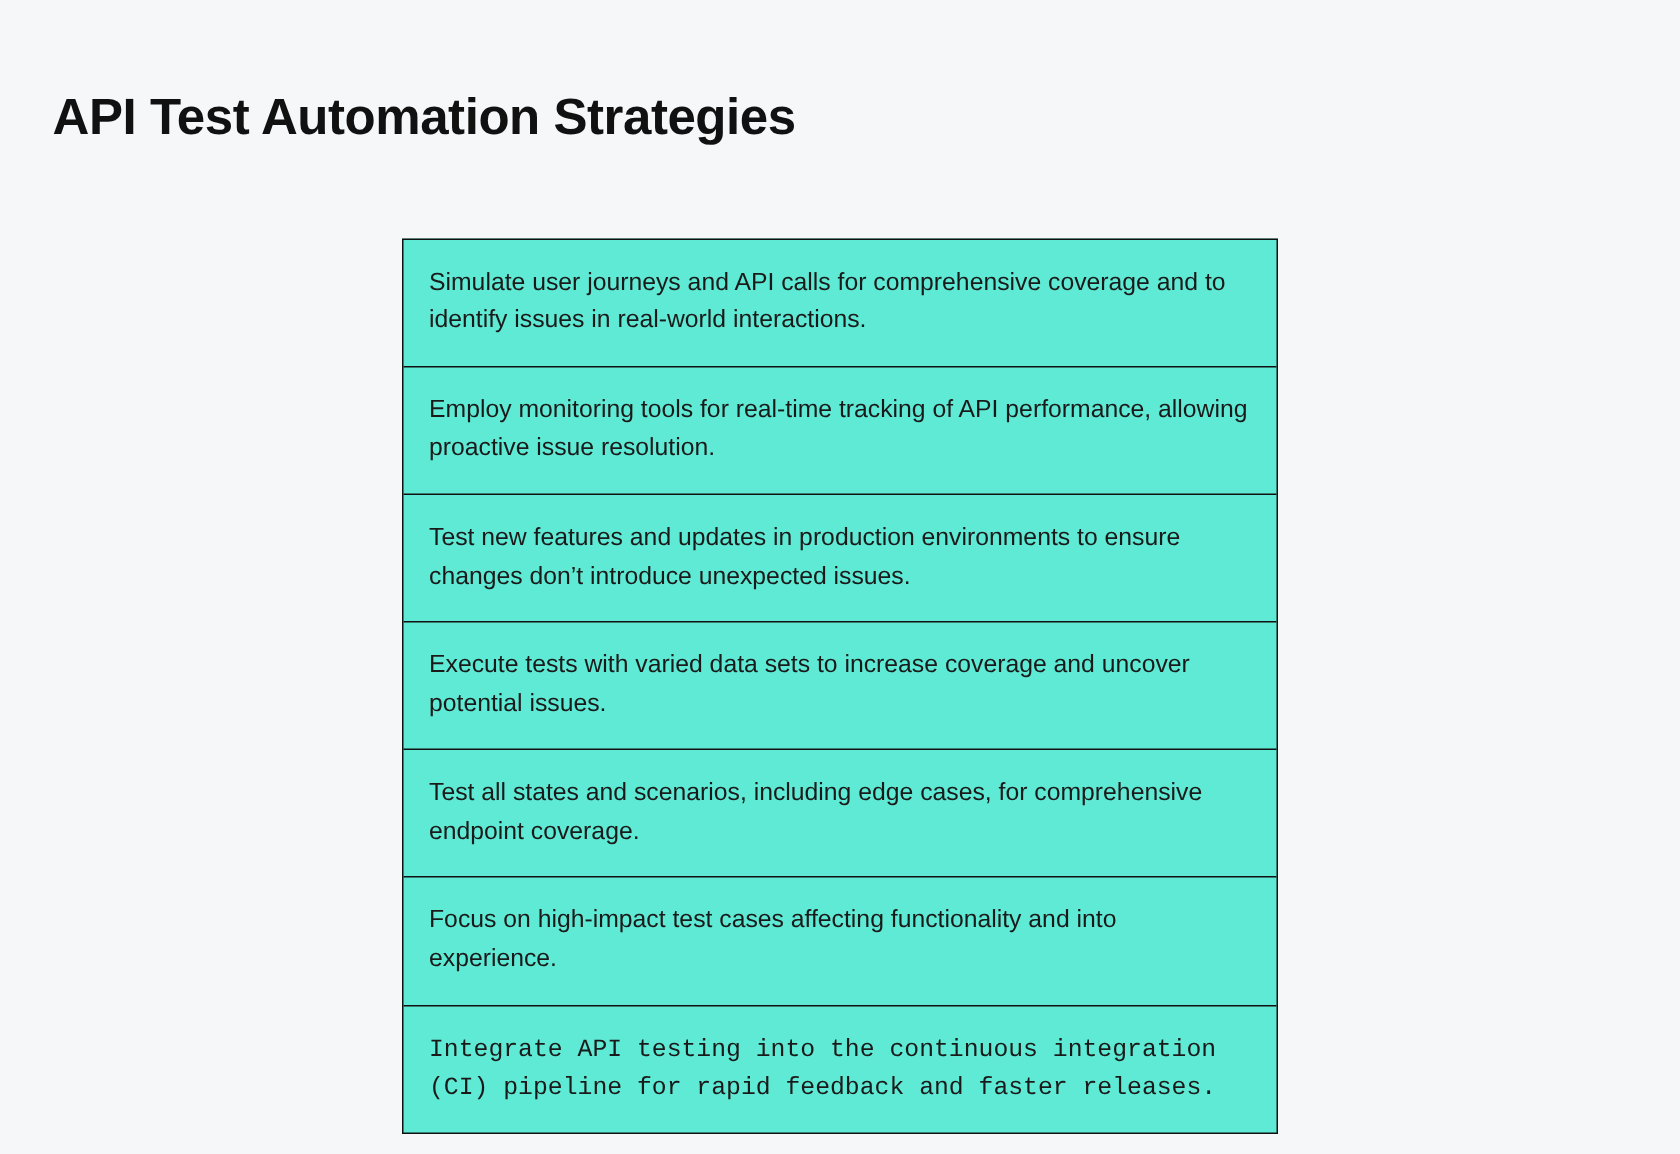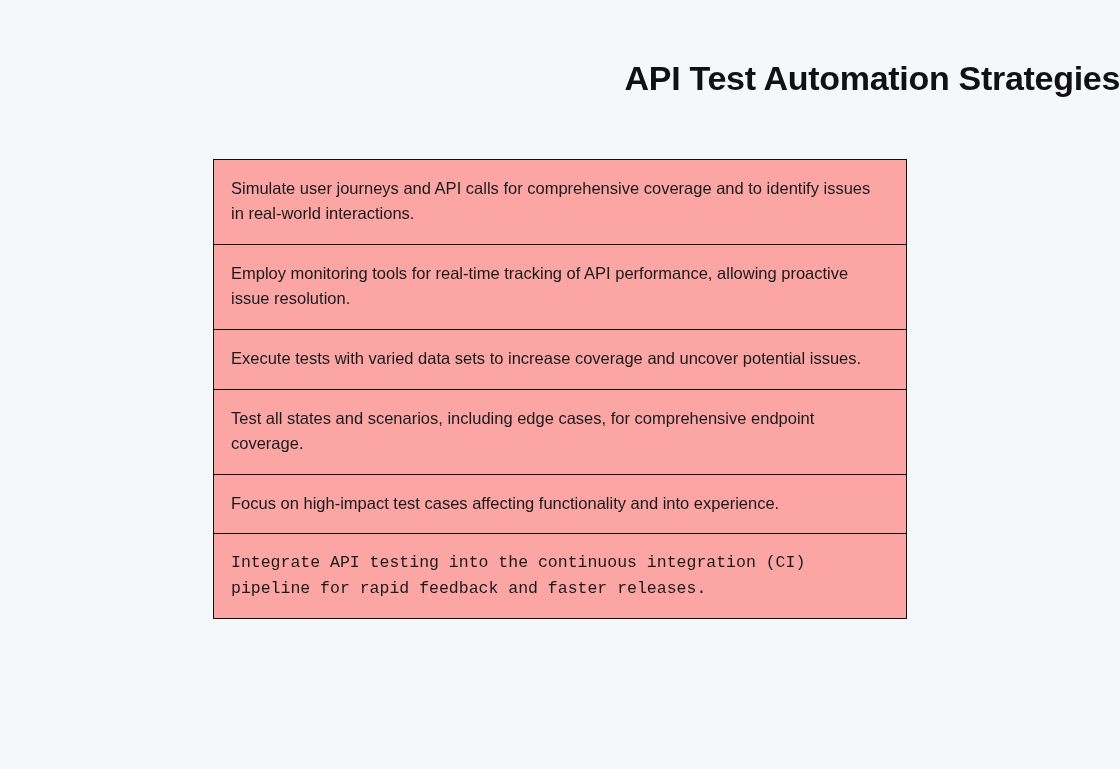--- a/index.html
+++ b/index.html
@@ -14,35 +14,36 @@
     color: #111111;
     overflow: hidden;
   }
   .page {
     width: 1120px;
     height: 769px;
     position: relative;
     box-sizing: border-box;
   }
   .page-title {
-    text-align: right;
+    text-align: left;
     font-size: 34px;
     font-weight: bold;
     letter-spacing: -0.3px;
     color: #111111;
     margin: 0;
     padding-top: 58px;
     line-height: 1.2;
+    padding-left: 35px;
   }
   .list-wrap {
-    width: 694px;
+    width: 584px;
     margin: 0 auto;
     margin-top: 60px;
     border: 1px solid #111111;
-    background: #fca5a5;
+    background: #5eead4;
     box-sizing: border-box;
   }
   .list-item {
     border-bottom: 1px solid #111111;
     padding: 16px 17px 17px 17px;
     font-size: 16.5px;
     line-height: 1.55;
     color: #1a1a1a;
     box-sizing: border-box;
   }
@@ -66,20 +67,23 @@
 
     <div class="list-item">
       <span class="text">Simulate user journeys and API calls for comprehensive coverage and to identify issues in real-world interactions.</span>
     </div>
 
 
     <div class="list-item">
       <span class="text">Employ monitoring tools for real-time tracking of API performance, allowing proactive issue resolution.</span>
     </div>
 
+    <div class="list-item">
+      <span class="text">Test new features and updates in production environments to ensure changes don’t introduce unexpected issues.</span>
+    </div>
 
     <div class="list-item">
       <span class="text">Execute tests with varied data sets to increase coverage and uncover potential issues.</span>
     </div>
 
     <div class="list-item">
       <span class="text">Test all states and scenarios, including edge cases, for comprehensive endpoint coverage.</span>
     </div>
 
     <div class="list-item">

